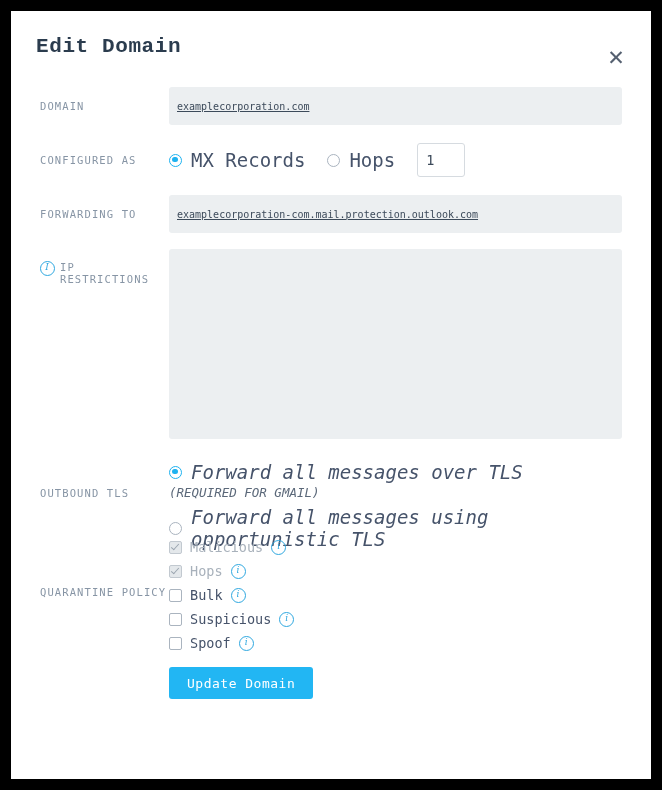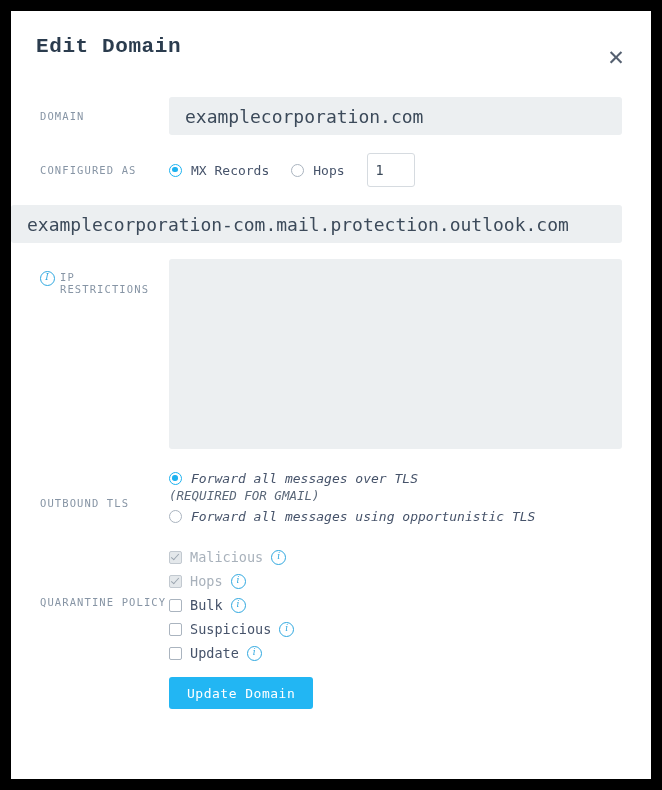--- a/index.html
+++ b/index.html
@@ -43,21 +43,21 @@
     top: 24px;
     font-size: 21px;
     color: #2b3c4e;
     font-weight: bold;
     letter-spacing: 0.6px;
     font-family: Liberation Mono, monospace;
   }
   .form {
     position: absolute;
     left: 0;
-    top: 86px;
+    top: 76px;
     right: 0;
   }
   .row {
     display: flex;
     align-items: flex-start;
     margin-bottom: 0;
   }
   .label {
     width: 158px;
     min-width: 158px;
@@ -76,25 +76,26 @@
     flex: 1;
     padding-right: 29px;
   }
   .textbox {
     width: 100%;
     box-sizing: border-box;
     background: #eceff1;
     border: none;
     border-radius: 3px;
     height: 38px;
-    padding: 0 16px;
-    font-size: 18px;
+    padding: 0 8px;
+    font-size: 10px;
     color: #3c4a5a;
     font-family: "DejaVu Sans Mono", monospace;
     outline: none;
+    text-decoration: underline;
   }
   .textarea {
     width: 100%;
     box-sizing: border-box;
     background: #eceff1;
     border: none;
     border-radius: 3px;
     height: 190px;
     padding: 10px 12px;
     font-size: 13.5px;
@@ -141,21 +142,21 @@
     content: "";
     position: absolute;
     left: 2.2px;
     top: 2.2px;
     width: 5.4px;
     height: 5.4px;
     border-radius: 50%;
     background: #1eb2f0;
   }
   .radio-label {
-    font-size: 13px;
+    font-size: 19px;
     color: #46536a;
     margin-left: 9px;
     margin-right: 22px;
     font-family: "DejaVu Sans Mono", monospace;
   }
   .hops-input {
     width: 48px;
     height: 34px;
     border: 1px solid #d6dbe0;
     border-radius: 3px;
@@ -282,20 +283,23 @@
           <span class="radio checked"></span>
           <span class="radio-label">MX Records</span>
           <span class="radio"></span>
           <span class="radio-label">Hops</span>
           <input class="hops-input" type="text" value="1" style="">
         </div>
       </div>
     </div>
 
     <div class="row row-forwarding">
+      <div class="label">
+        <span>FORWARDING TO</span>
+      </div>
       <div class="field">
         <input class="textbox" type="text" value="examplecorporation-com.mail.protection.outlook.com" style="">
       </div>
     </div>
 
     <div class="row row-ip">
       <div class="label">
         <span class="info-icon">i</span>
         <span>IP RESTRICTIONS</span>
       </div>
@@ -341,21 +345,21 @@
           <span class="check-text">Bulk</span>
           <span class="info-icon">i</span>
         </div>
         <div class="check-line">
           <span class="checkbox"></span>
           <span class="check-text">Suspicious</span>
           <span class="info-icon">i</span>
         </div>
         <div class="check-line">
           <span class="checkbox"></span>
-          <span class="check-text">Update</span>
+          <span class="check-text">Spoof</span>
           <span class="info-icon">i</span>
         </div>
       </div>
     </div>
 
     <div class="submit-row">
       <button class="submit-btn">Update Domain</button>
     </div>
 
   </div>

